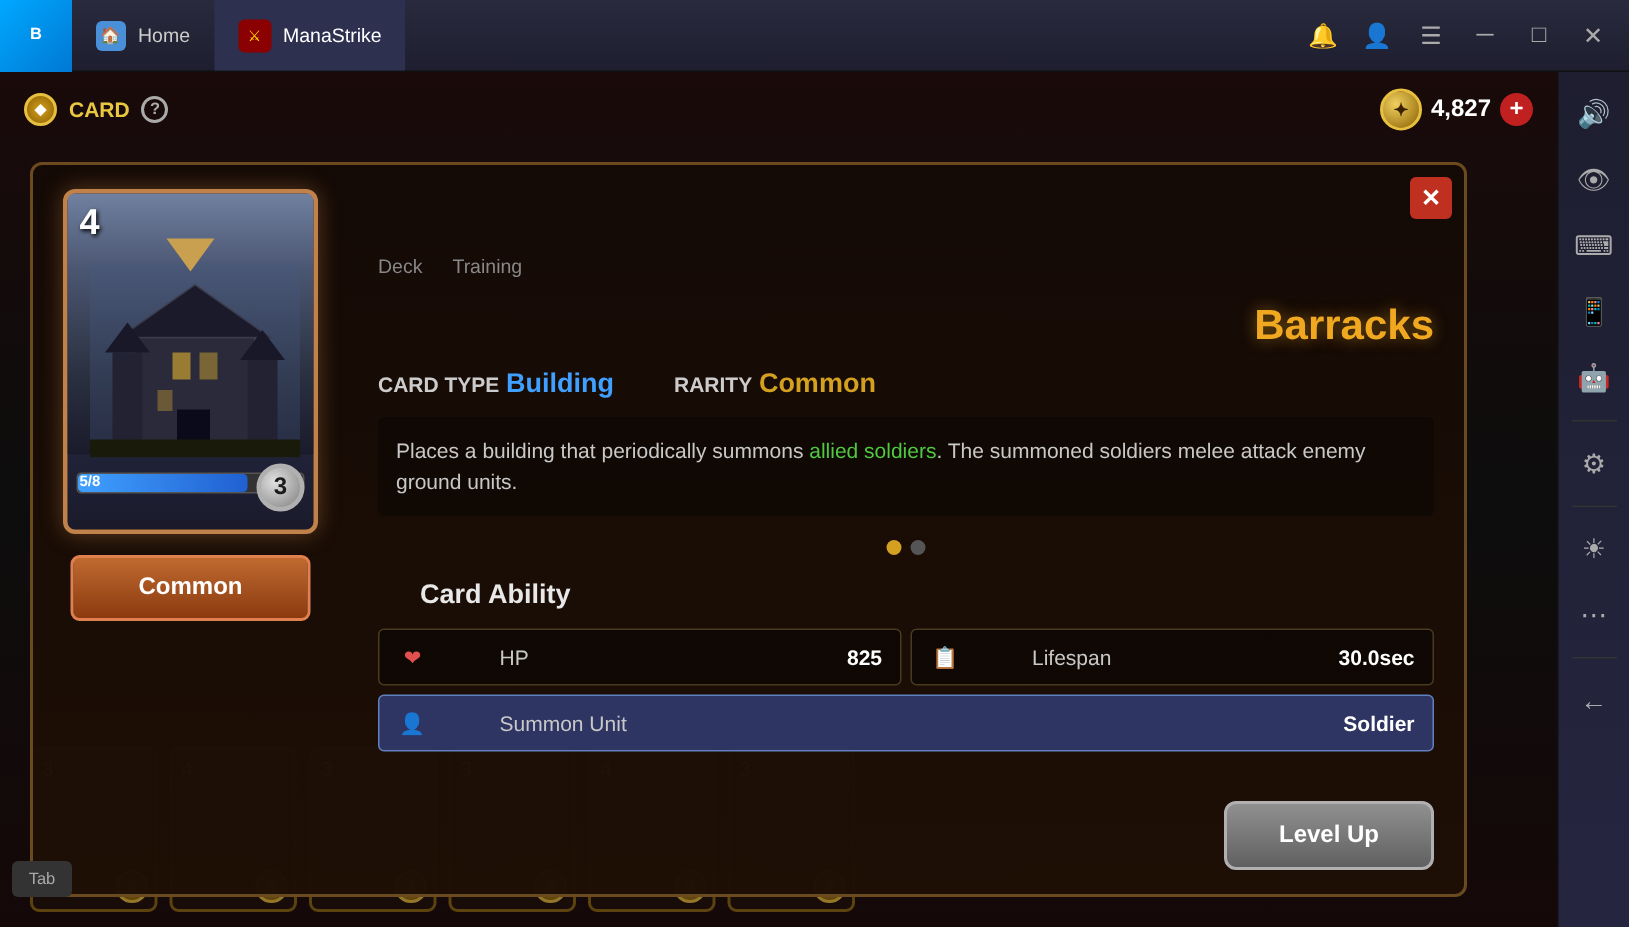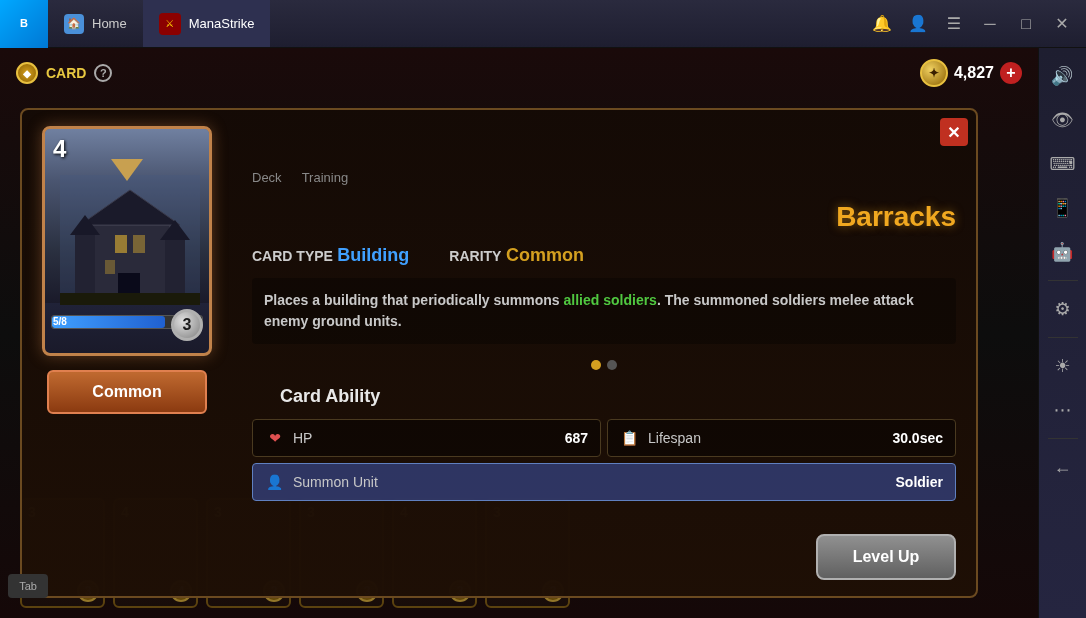--- a/index.html
+++ b/index.html
@@ -455,21 +455,20 @@
       font-weight: bold;
     }
 
     .card-description {
       color: #c8c8c8;
       font-size: 14px;
       line-height: 1.5;
       background: rgba(0,0,0,0.3);
       padding: 12px;
       border-radius: 4px;
-      font-weight: bold;
     }
     .highlight-green {
       color: #50c840;
     }
 
     .dot-indicators {
       display: flex;
       justify-content: center;
       gap: 6px;
       padding: 4px 0;
@@ -514,20 +513,21 @@
       height: 20px;
       display: flex;
       align-items: center;
       justify-content: center;
       font-size: 14px;
     }
     .ability-name {
       color: #c8c8c8;
       font-size: 14px;
       flex: 1;
+      margin-left: 40px;
     }
     .ability-value {
       color: white;
       font-size: 14px;
       font-weight: bold;
     }
 
     .bottom-row {
       display: flex;
       justify-content: flex-end;
@@ -775,21 +775,21 @@
           <div class="dot"></div>
         </div>
 
         <div class="card-ability-title">Card Ability</div>
 
         <div class="ability-grid">
 
           <div class="ability-row">
             <div class="ability-icon" style="color:#e05050;">❤</div>
             <span class="ability-name">HP</span>
-            <span class="ability-value">687</span>
+            <span class="ability-value">825</span>
           </div>
 
           <div class="ability-row">
             <div class="ability-icon" style="color:#c8c060;">📋</div>
             <span class="ability-name">Lifespan</span>
             <span class="ability-value">30.0sec</span>
           </div>
 
           <div class="ability-row highlighted" style="grid-column: 1 / -1;">
             <div class="ability-icon" style="color:#c0a050;">👤</div>

